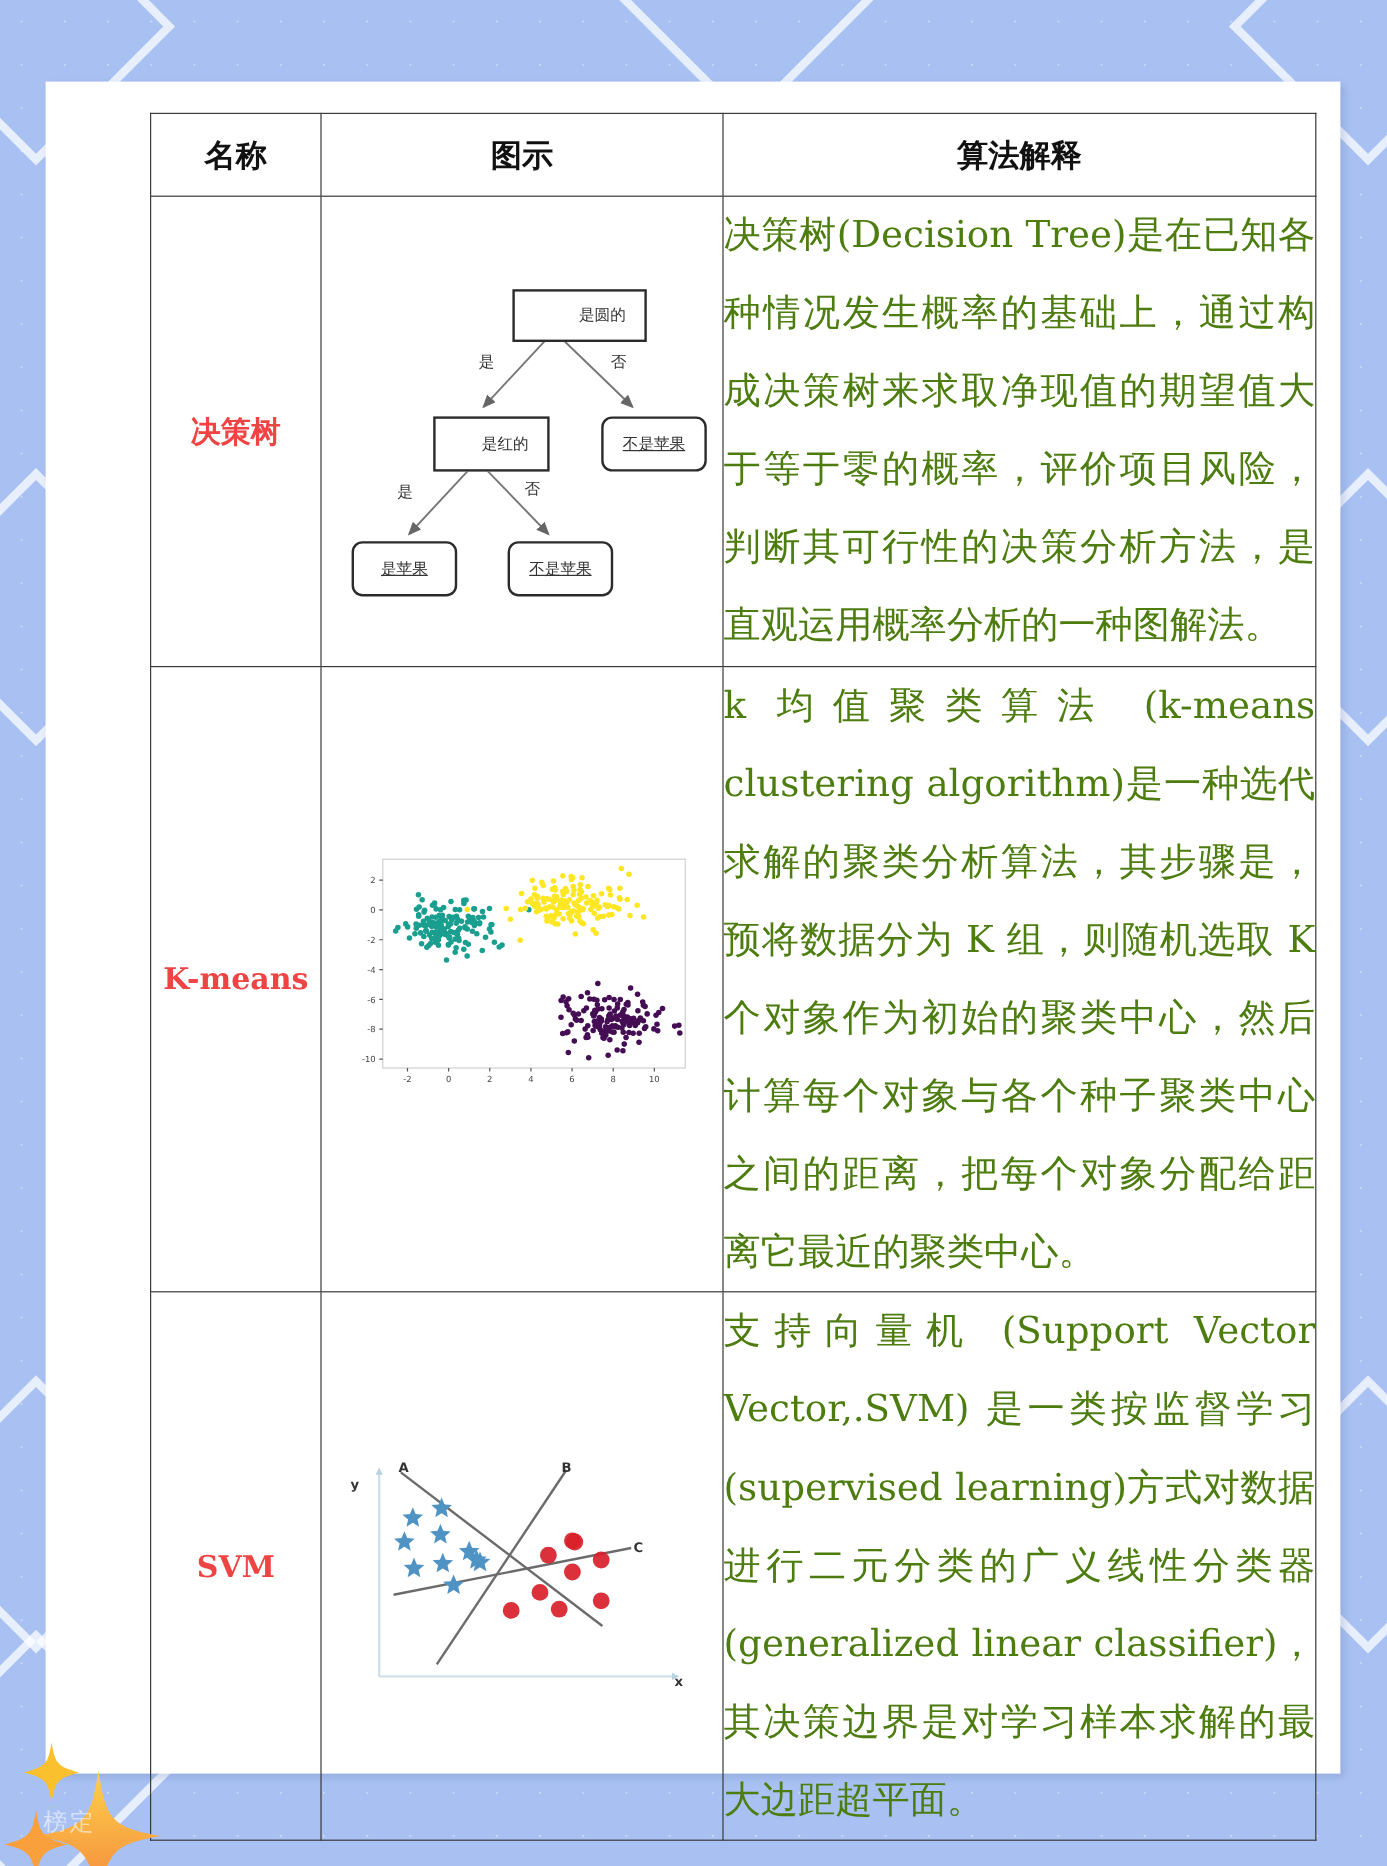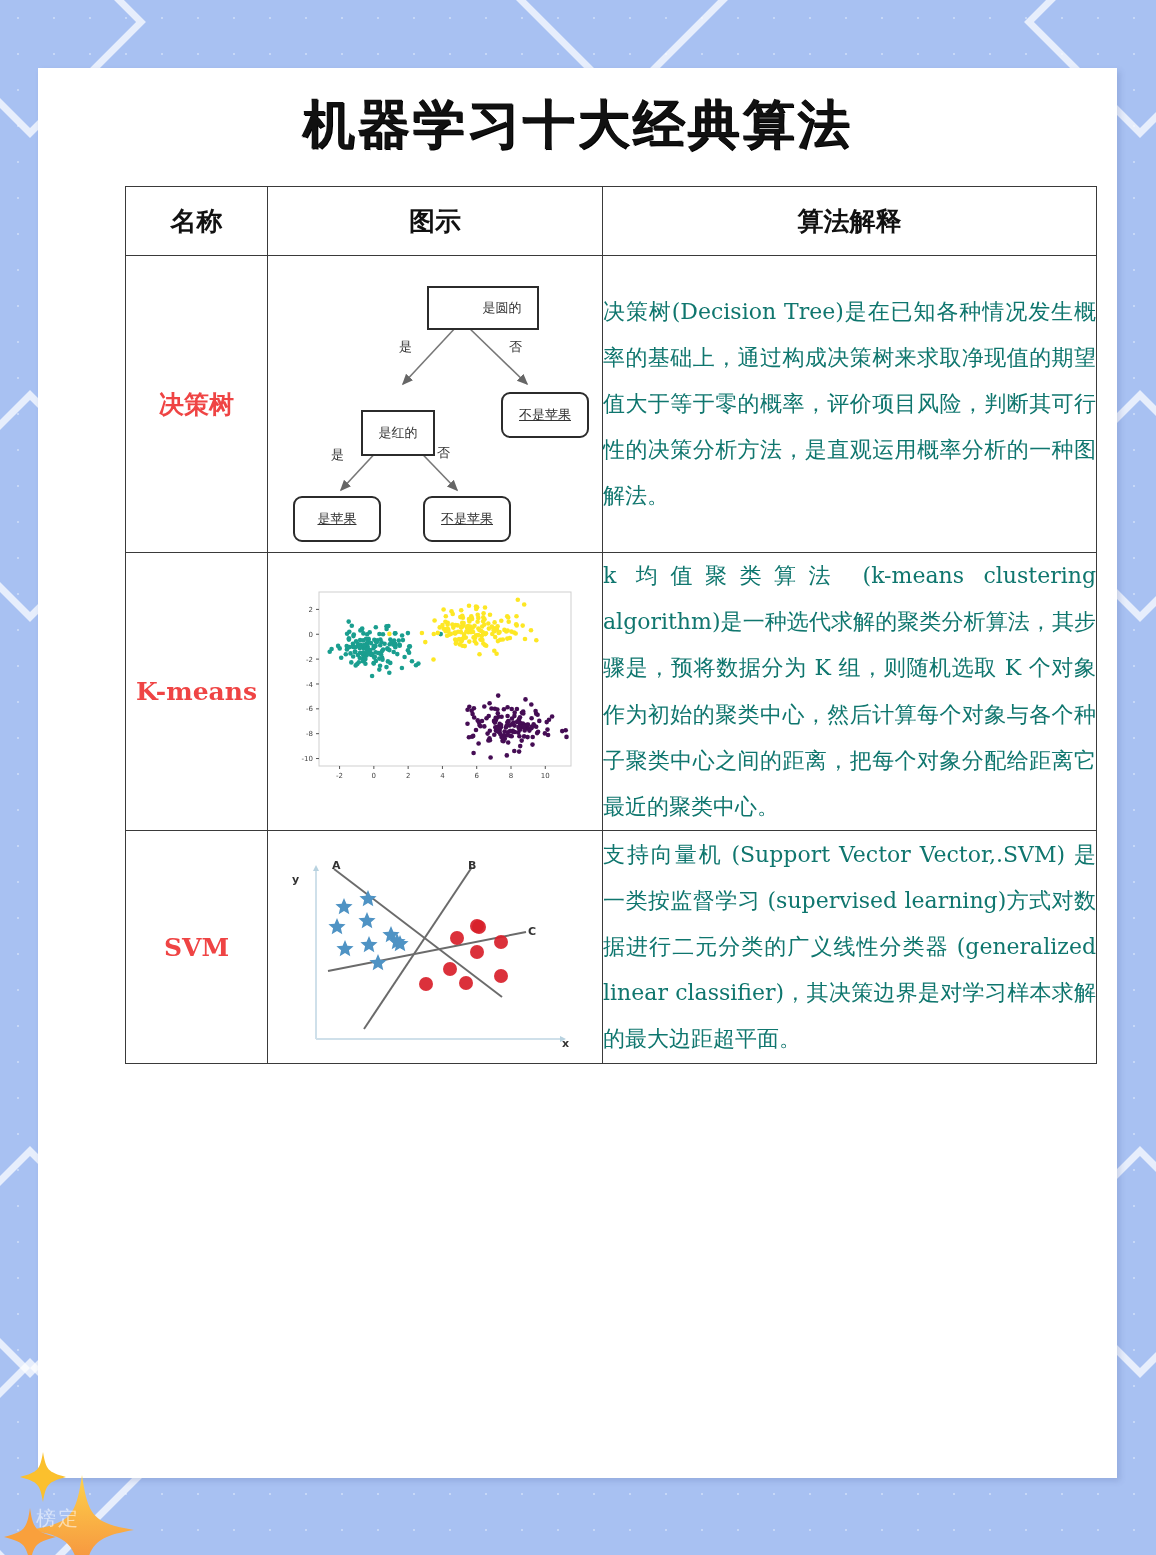--- a/index.html
+++ b/index.html
@@ -45,22 +45,22 @@
   th.hdr{
     height:68px;font-size:26px;font-weight:bold;color:#111;
     font-family:"DejaVu Serif","Liberation Serif",serif;
   }
   td.name{
     text-align:center;font-size:25px;font-weight:bold;color:#ef4444;
     font-family:"DejaVu Serif","Liberation Serif",serif;
   }
   td.fig{text-align:center;}
   td.desc{
-    padding:14px 10px 14px 12px;font-size:22px;line-height:2.1;
-    color:#0f766e;text-align:justify;text-align-last:left;
+    padding:14px 10px 14px 12px;font-size:31px;line-height:2.1;
+    color:#4d7c0f;text-align:justify;text-align-last:left;
     font-family:"DejaVu Serif","Liberation Serif",serif;
   }
   .desc-p{margin:0;}
   
   .tree-wrap{position:relative;width:300px;height:280px;margin:8px auto;}
   .tnode{
     position:absolute;background:#fff;border:2.6px solid #2b2b2b;
     font-size:13px;color:#333;display:flex;align-items:center;justify-content:center;
     font-family:"DejaVu Sans","Liberation Sans",sans-serif;white-space:nowrap;
   }
@@ -92,21 +92,20 @@
   <div class="diamond" style="left:-52px;top:1180px;"></div>
   <div class="diamond" style="left:540px;top:-92px;"></div>
   <div class="diamond" style="left:1058px;top:-60px;"></div>
   <div class="diamond" style="left:1058px;top:424px;"></div>
   <div class="diamond" style="left:1058px;top:1180px;"></div>
   <div class="diamond" style="left:-52px;top:1392px;"></div>
 </div>
 
 <div id="page">
 
-  <div id="doc-title">机器学习十大经典算法</div>
 
   <table class="alg">
     <colgroup>
       <col class="c-name">
         <col class="c-fig">
         <col class="c-desc">
     </colgroup>
     <thead>
       <tr>
         <th class="hdr">名称</th>
@@ -127,21 +126,21 @@
                 </marker>
               </defs>
               <line x1="172" y1="62" x2="118" y2="120" stroke="#777" stroke-width="1.6" marker-end="url(#ah)"></line>
               <line x1="182" y1="62" x2="242" y2="120" stroke="#777" stroke-width="1.6" marker-end="url(#ah)"></line>
               <line x1="108" y1="170" x2="56" y2="226" stroke="#777" stroke-width="1.6" marker-end="url(#ah)"></line>
               <line x1="118" y1="170" x2="172" y2="226" stroke="#777" stroke-width="1.6" marker-end="url(#ah)"></line>
             </svg>
             <div class="tnode" style="left:142px;top:22px;width:70px;height:40px;padding-left:38px;">
               <span>是圆的</span>
             </div>
-            <div class="tnode" style="left:76px;top:146px;width:70px;height:42px;">
+            <div class="tnode" style="left:76px;top:128px;width:70px;height:42px;padding-left:23px;">
               <span>是红的</span>
             </div>
             <div class="tnode leaf" style="left:216px;top:128px;width:84px;height:42px;">
               <span>不是苹果</span>
             </div>
             <div class="tnode leaf" style="left:8px;top:232px;width:84px;height:42px;">
               <span>是苹果</span>
             </div>
             <div class="tnode leaf" style="left:138px;top:232px;width:84px;height:42px;">
               <span>不是苹果</span>

